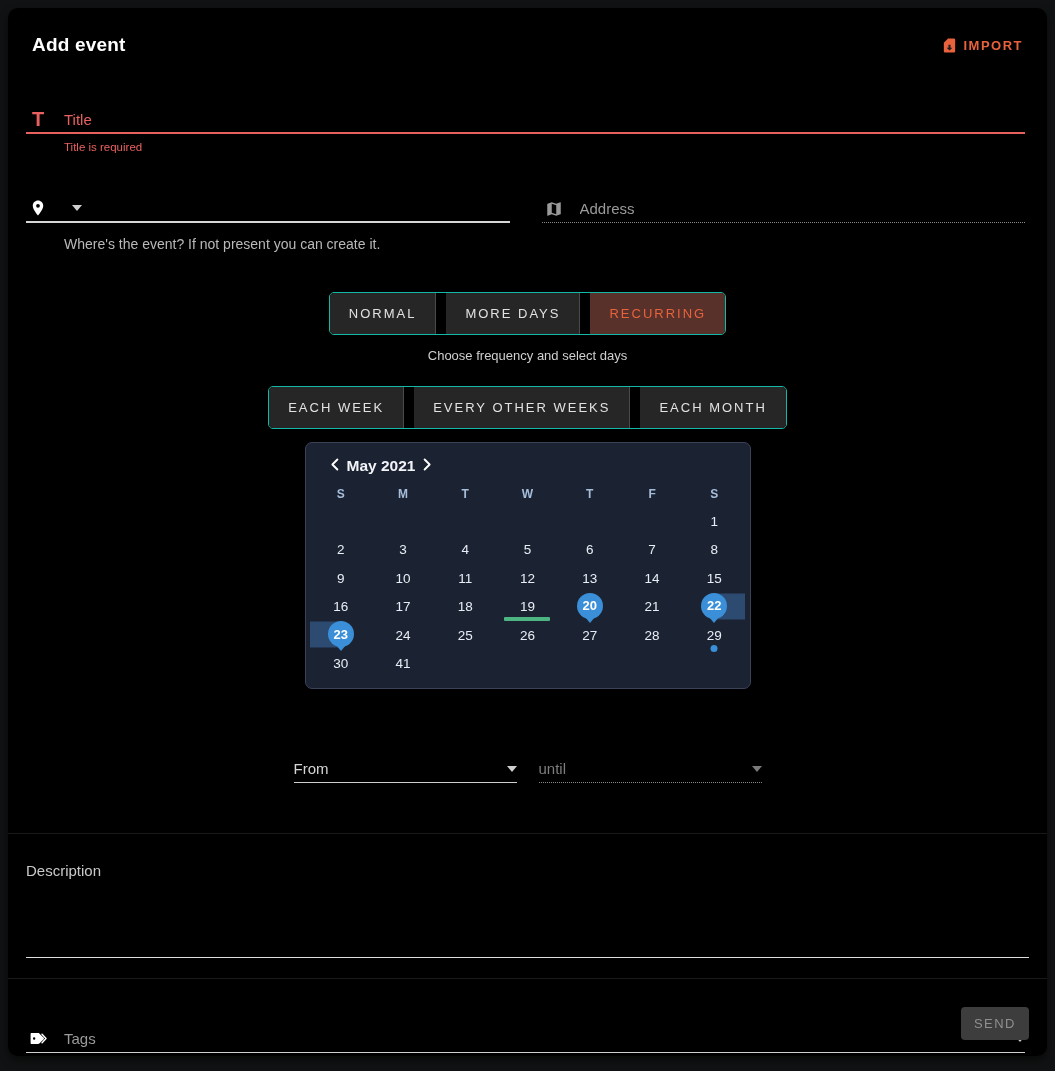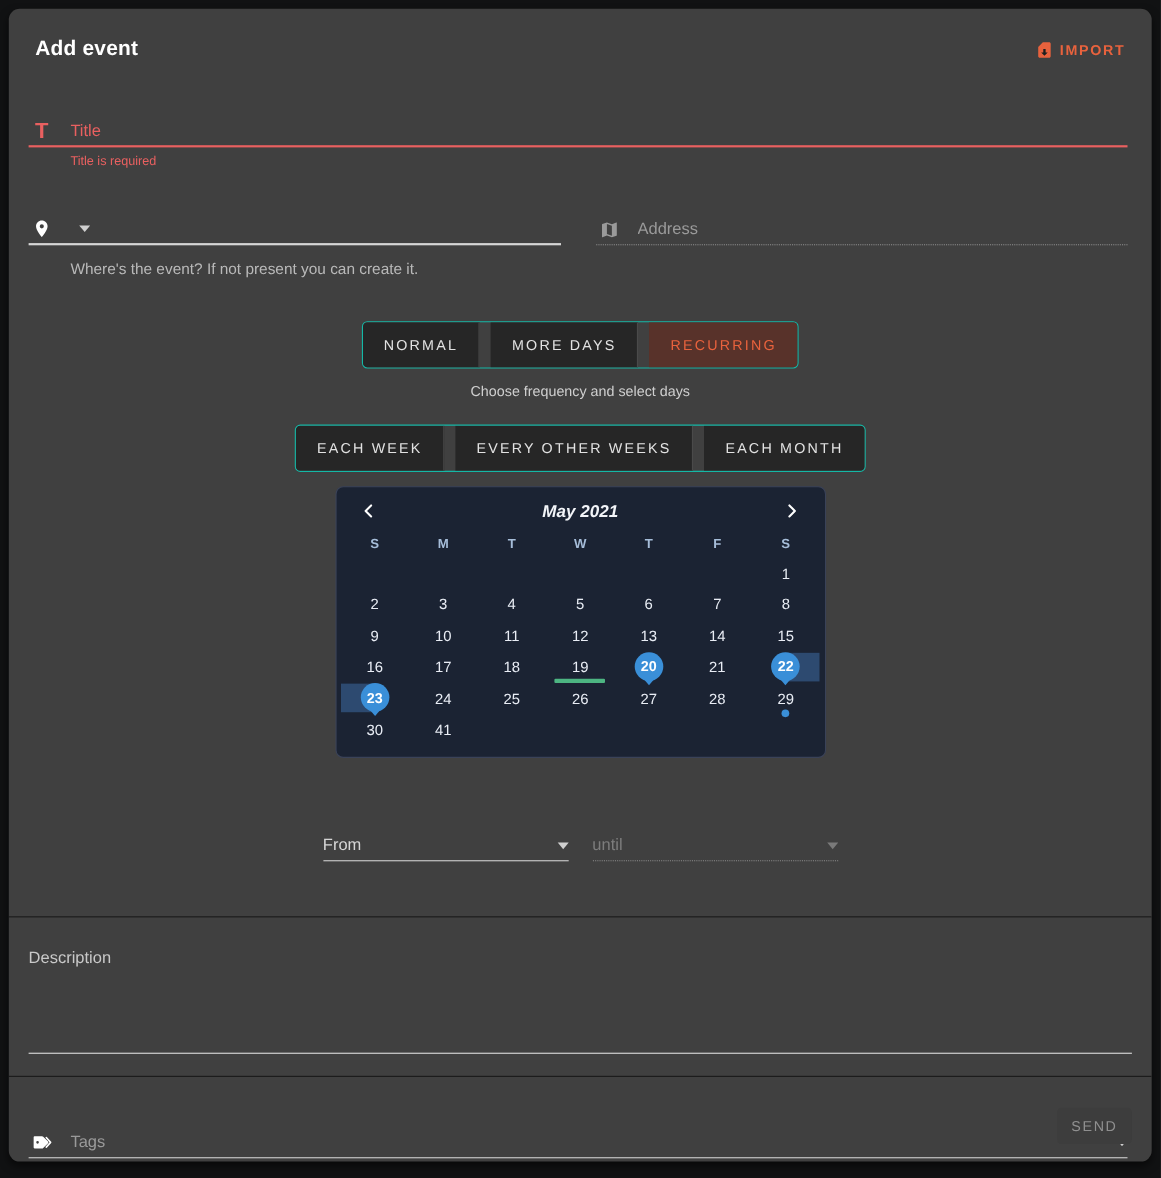--- a/index.html
+++ b/index.html
@@ -1,18 +1,18 @@
 <!DOCTYPE html>
 <html><head>
 <meta charset="utf-8">
 <style>
   * { margin:0; padding:0; box-sizing:border-box; }
   html,body { width:1055px; height:1071px; background:#111213; overflow:hidden;
               font-family:"Liberation Sans", sans-serif; }
-  .card { position:relative; margin:8px 8px 0; height:1048px; background:#404040;
+  .card { position:relative; margin:8px 8px 0; height:1048px; background:#000000;
           border-radius:10px; box-shadow:0 4px 8px rgba(0,0,0,.55); overflow:hidden; }
 
   
   .card-header { display:flex; justify-content:space-between; align-items:center;
                  padding:26px 24px 0 24px; }
   .page-title { color:#ffffff; font-size:19px; font-weight:700; letter-spacing:.2px; }
   .import-btn { display:flex; align-items:center; gap:5px; background:none; border:none;
                 color:#e8623d; font-size:13px; font-weight:600; letter-spacing:1.5px;
                 cursor:pointer; font-family:inherit; }
   .import-btn svg { display:block; }
@@ -51,21 +51,21 @@
         font-family:inherit; cursor:pointer; white-space:nowrap; }
   .tab:last-child, .freq-btn:last-child { border-right:none; }
   .tab.selected { background:#58322a; color:#e8623d; }
   .hint { text-align:center; color:#cfcfcf; font-size:13px; margin-top:13px; }
   .freq-row { display:flex; justify-content:center; margin-top:23px; }
 
   
   .cal-wrap { display:flex; justify-content:center; margin-top:13px; }
   .calendar { width:446px; background:#1b2333; border:1px solid #3a4258; border-radius:7px;
               padding:8px 4px 10px; color:#e9edf5; }
-  .cal-head { display:flex; align-items:center; justify-content:space-between; padding:4px 14px 2px;font-style:italic; }
+  .cal-head { display:flex; align-items:center; justify-content:flex-start; padding:4px 14px 2px; }
   .cal-month { font-size:15.5px; font-weight:700; color:#f2f4f8; }
   .cal-nav { background:none; border:none; cursor:pointer; padding:2px 4px; display:flex; }
   .cal-weekdays { display:grid; grid-template-columns:repeat(7,1fr); margin-top:8px; }
   .cal-weekdays span { text-align:center; font-size:12px; font-weight:700; color:#a6bdd9; }
   .cal-grid { display:grid; grid-template-columns:repeat(7,1fr); margin-top:6px; }
   .cell { position:relative; height:28.5px; display:flex; align-items:center; justify-content:center;
           font-size:13.5px; cursor:pointer; }
   .cell.empty { cursor:default; }
   .cell .num { position:relative; z-index:2; }
   .cell.today::after { content:""; position:absolute; left:50%; transform:translateX(-50%);

